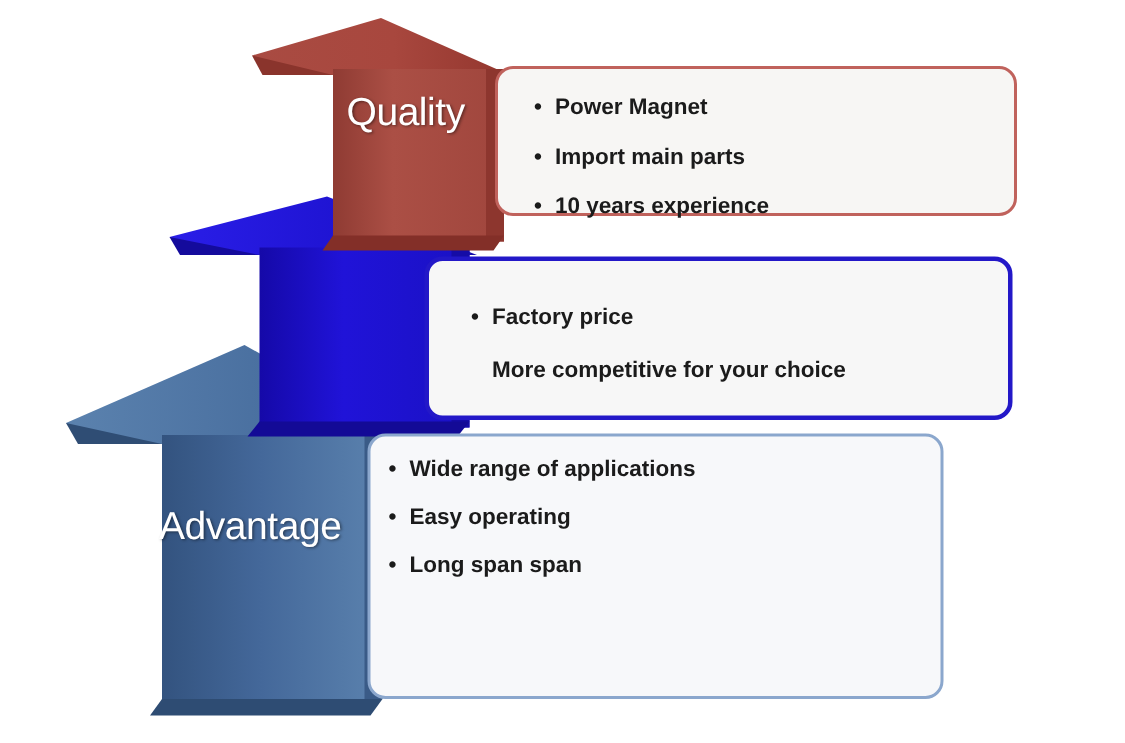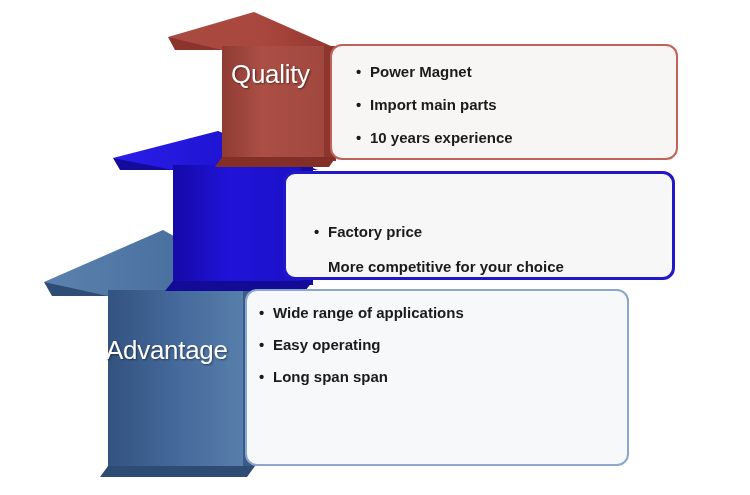--- a/index.html
+++ b/index.html
@@ -32,21 +32,21 @@
     position: absolute;
     box-sizing: border-box;
     background: #f7f7f7;
     border-radius: 12px;
     border-style: solid;
   }
   .info-box.quality {
     left: 330px;
     top: 44px;
     width: 348px;
-    height: 116px;
+    height: 100px;
     border-width: 2px;
     border-color: #c0625c;
     background: #f7f6f4;
   }
   .info-box.price {
     left: 283px;
     top: 171px;
     width: 392px;
     height: 109px;
     border-width: 3px;
@@ -95,21 +95,20 @@
     left: 24px;
   }
   .info-box.quality .bullet-item:nth-child(1) { top: 17px; }
   .info-box.quality .bullet-item:nth-child(2) { top: 50px; }
   .info-box.quality .bullet-item:nth-child(3) { top: 83px; }
 
   
   .info-box.price .bullet-item {
     font-size: 15px;
     left: 28px;
-    margin-top: 20px;
   }
   .info-box.price .bullet-item:nth-child(1) { top: 29px; }
   .info-box.price .bullet-item:nth-child(2) { top: 64px; }
 
   
   .info-box.advantage .bullet-item {
     font-size: 15px;
     left: 12px;
   }
   .info-box.advantage .bullet-item:nth-child(1) { top: 13px; }

